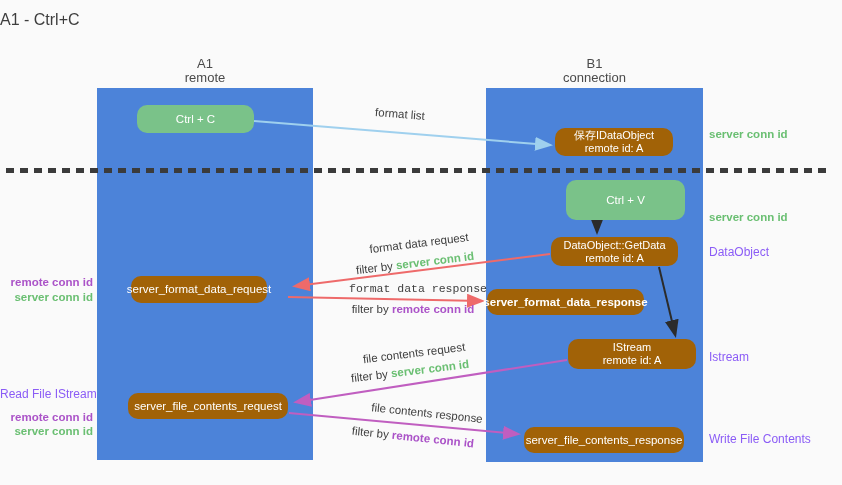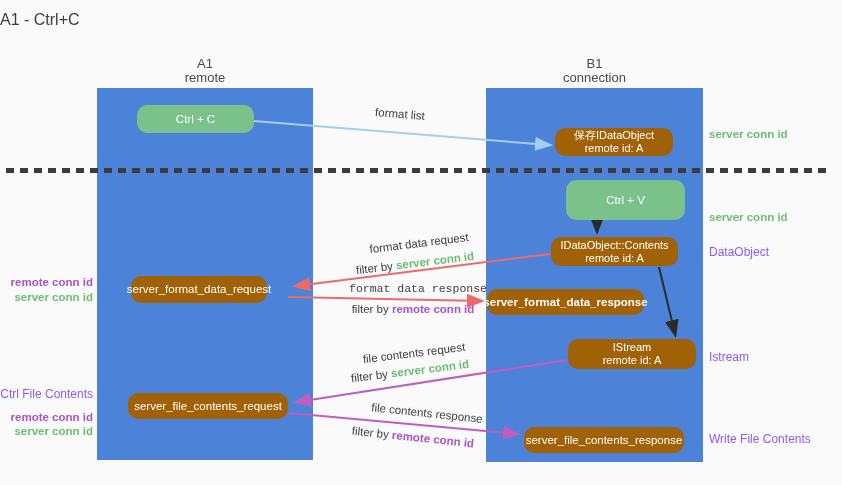--- a/index.html
+++ b/index.html
@@ -130,21 +130,21 @@
     <div>Ctrl + C</div>
   </div>
   <div class="node orange n-save-obj">
     <div>保存IDataObject</div>
     <div>remote id: A</div>
   </div>
   <div class="node green n-ctrl-v">
     <div>Ctrl + V</div>
   </div>
   <div class="node orange n-getdata">
-    <div>IDataObject::Contents</div>
+    <div>DataObject::GetData</div>
     <div>remote id: A</div>
   </div>
   <div class="node orange n-fmt-req">
     <div>server_format_data_request</div>
   </div>
   <div class="node orange n-fmt-resp">
     <div>server_format_data_response</div>
   </div>
   <div class="node orange n-istream">
     <div>IStream</div>
@@ -180,17 +180,17 @@
   </div>
 
   <div class="side-label side-right green-text sr-1">server conn id</div>
   <div class="side-label side-right green-text sr-2">server conn id</div>
   <div class="side-label side-right dark sr-3">DataObject</div>
   <div class="side-label side-right dark sr-4">Istream</div>
   <div class="side-label side-right dark sr-5">Write File Contents</div>
 
   <div class="side-label side-left purple-text sl-1">remote conn id</div>
   <div class="side-label side-left green-text sl-2">server conn id</div>
-  <div class="side-label side-left dark sl-3">Ctrl File Contents</div>
+  <div class="side-label side-left dark sl-3">Read File IStream</div>
   <div class="side-label side-left purple-text sl-4">remote conn id</div>
   <div class="side-label side-left green-text sl-5">server conn id</div>
 
 </div>
 
 </body></html>

